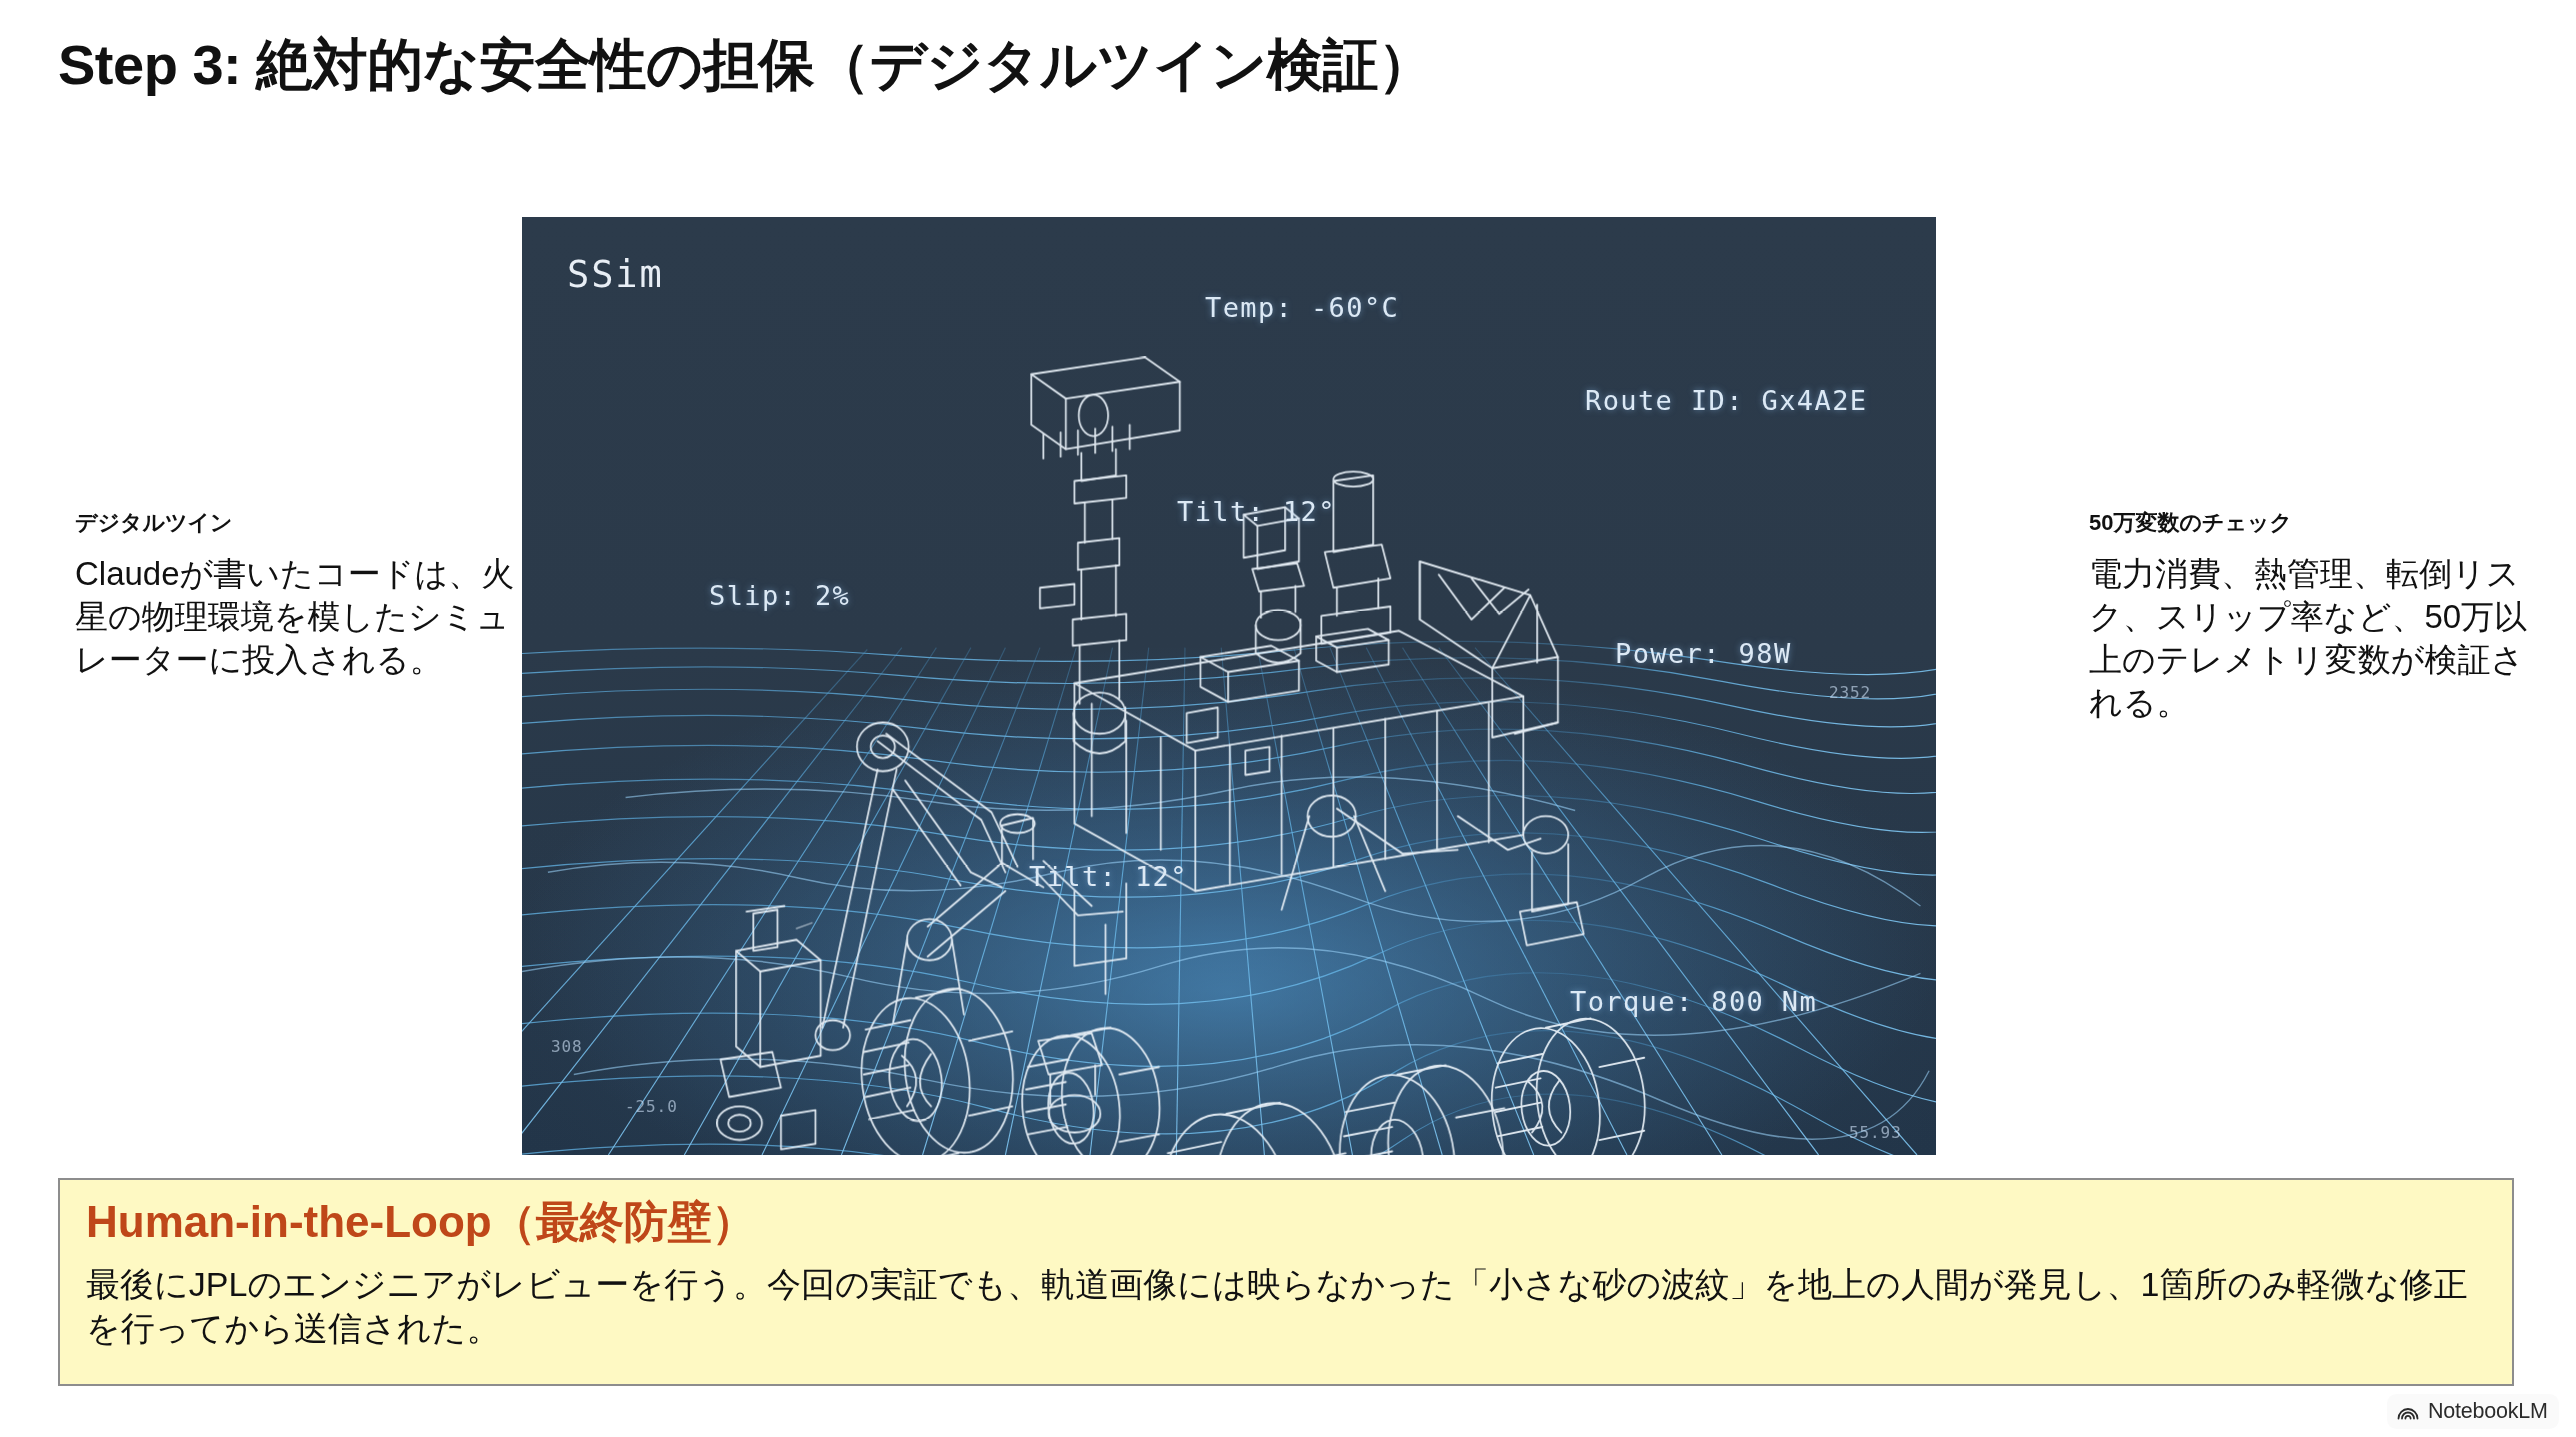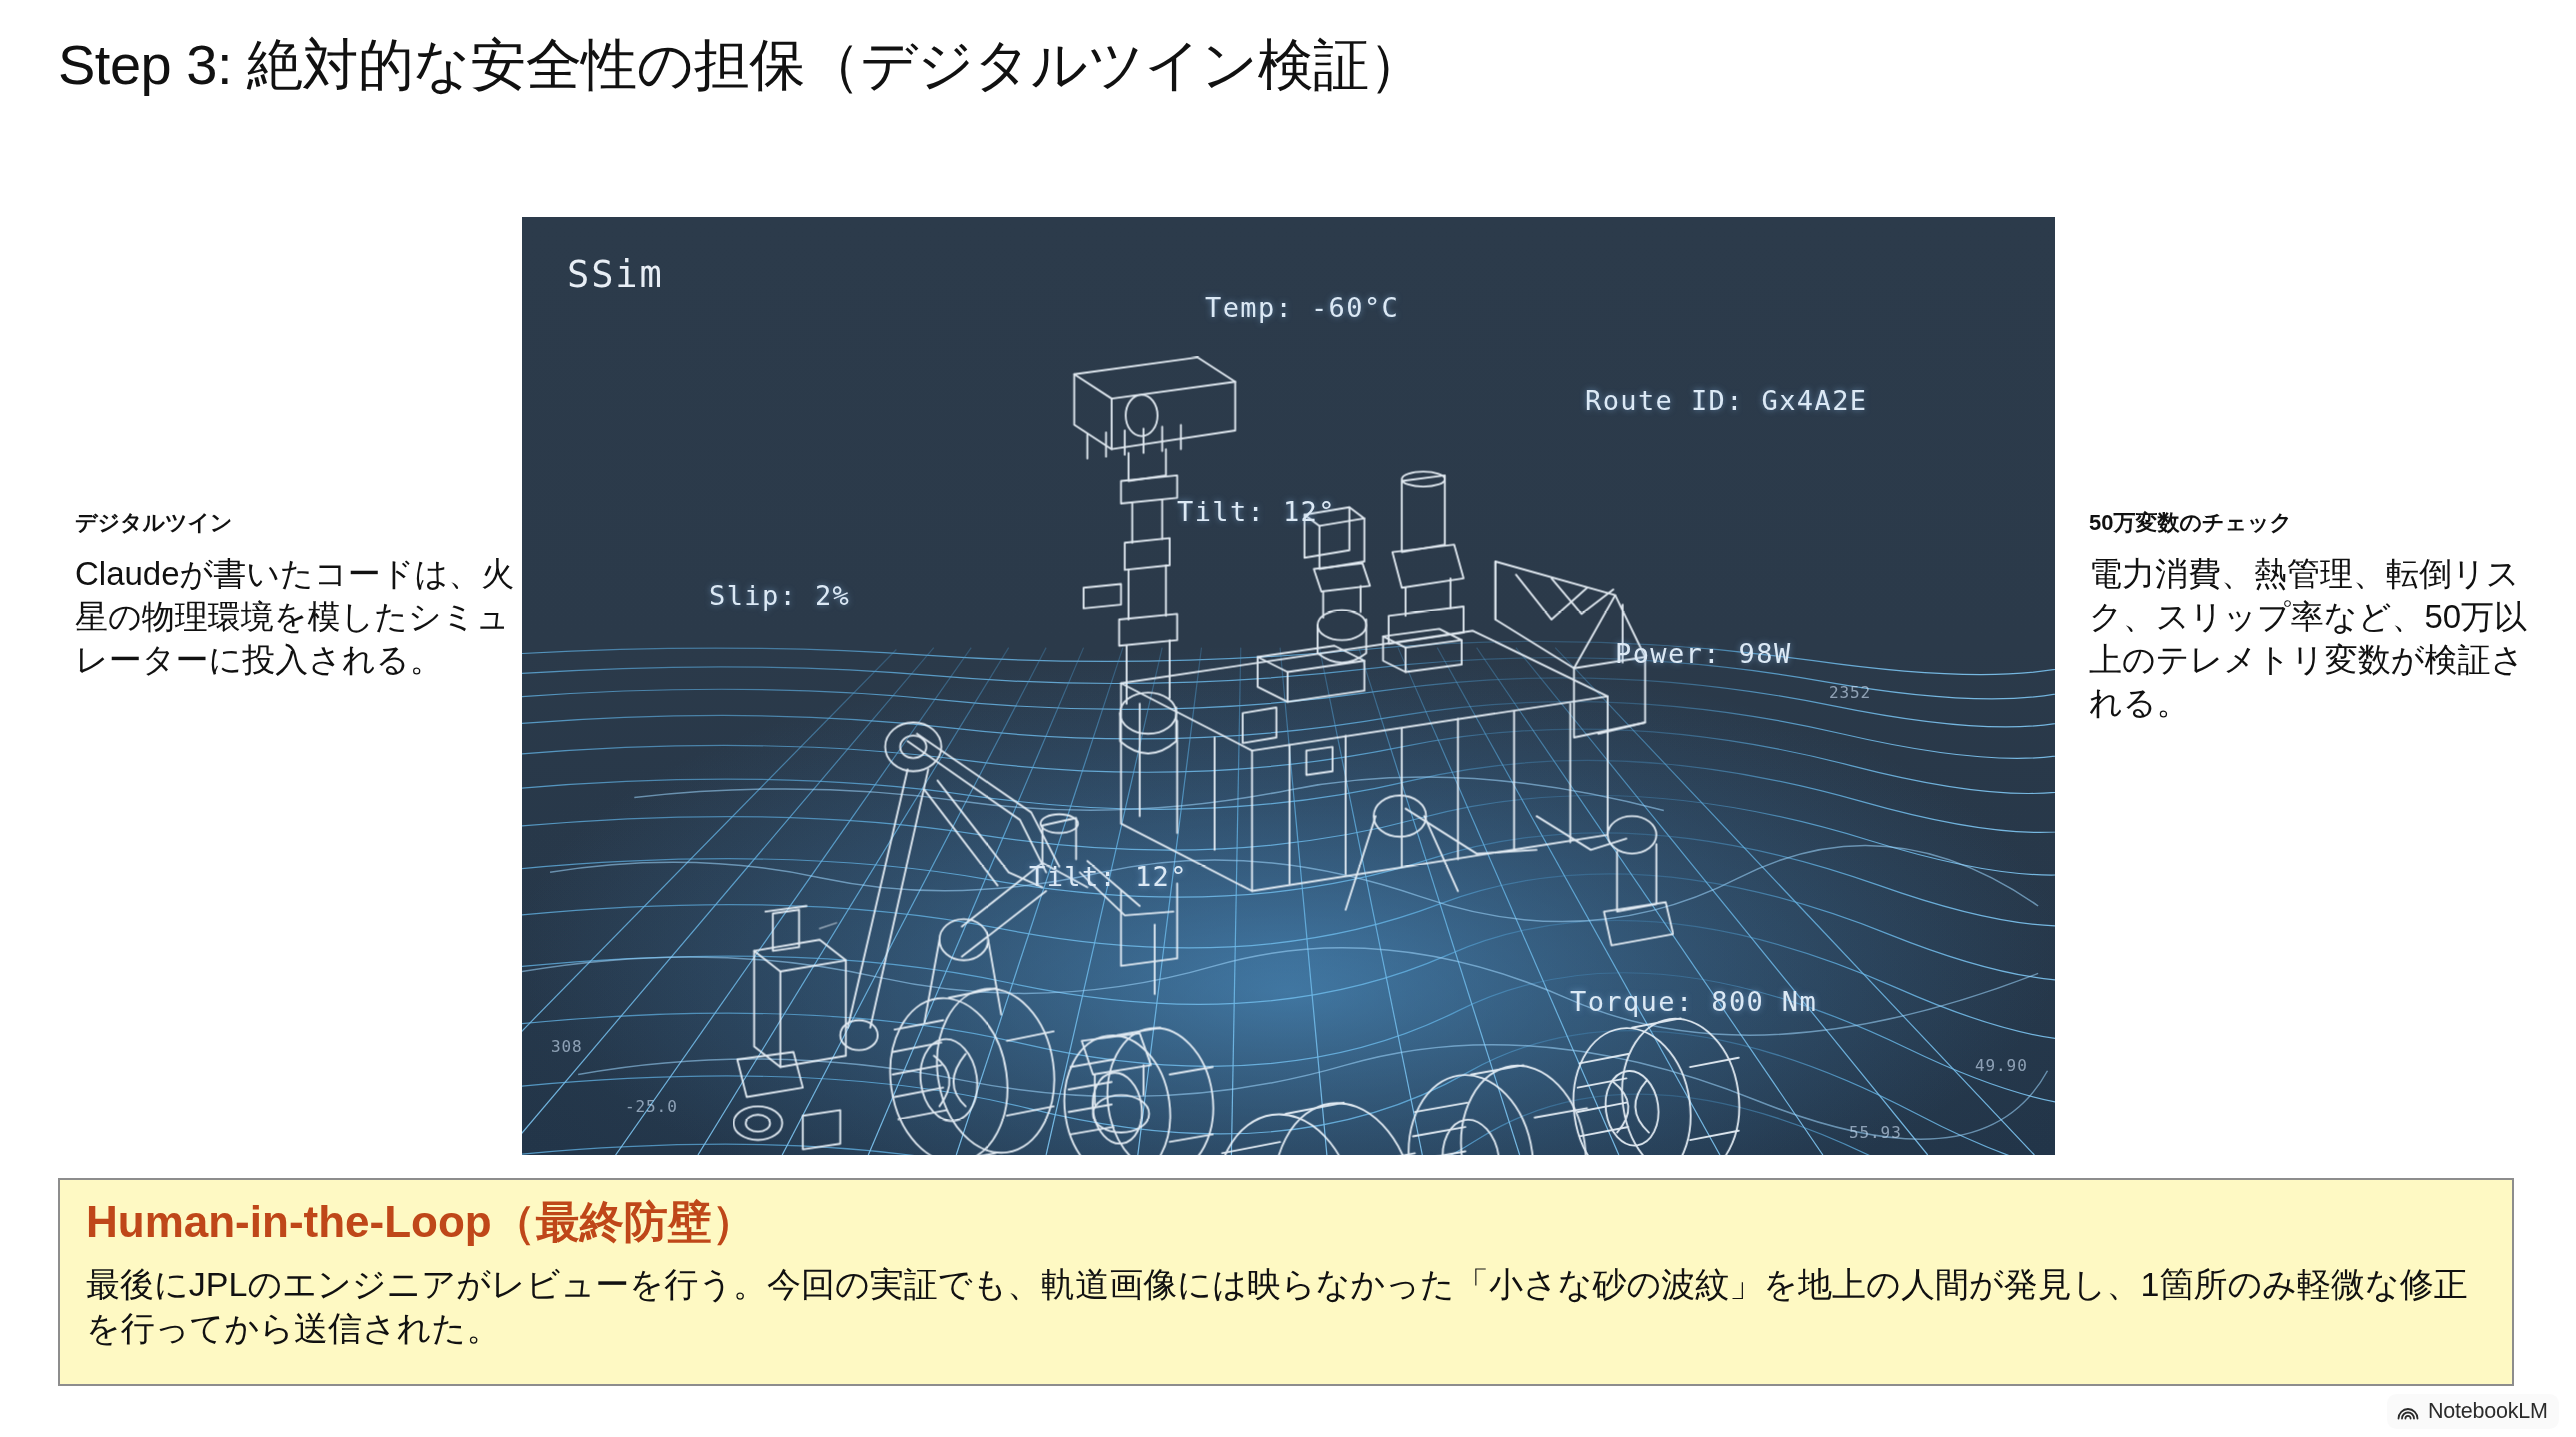--- a/index.html
+++ b/index.html
@@ -8,38 +8,38 @@
     width: 2576px; height: 1438px;
     background: #ffffff;
     font-family: "Liberation Sans", "DejaVu Sans", sans-serif;
     overflow: hidden;
   }
   .slide { position: relative; width: 2576px; height: 1438px; background: #fff; }
 
   
   .slide-title {
     position: absolute; left: 58px; top: 28px;
-    font-size: 56px; font-weight: 400; color: #111111;
+    font-size: 56px; font-weight: 700; color: #111111;
     letter-spacing: -0.5px; white-space: nowrap; text-align: right;
   }
 
   
   .side-col { position: absolute; width: 440px; color: #111; }
   .side-col.left  { left: 75px;  top: 510px; }
   .side-col.right { left: 2089px; top: 510px; }
   .side-head {
     font-size: 22px; font-weight: 700; line-height: 1.22;
     margin-bottom: 16px; white-space: nowrap;
   }
   .side-body { font-size: 33px; font-weight: 400; line-height: 1.30; }
 
   
   .sim-panel {
     position: absolute; left: 522px; top: 217px;
-    width: 1533px; height: 938px;
+    width: 1414px; height: 938px;
     background: #2b3a4a;
     overflow: hidden;
   }
   .sim-bg {
     position: absolute; inset: 0;
     background:
       radial-gradient(ellipse 70% 45% at 50% 78%, rgba(60,120,175,0.55) 0%, rgba(43,58,74,0) 72%),
       linear-gradient(180deg, #2c3b4b 0%, #2b3a4a 46%, #223549 100%);
   }
   .sim-title {

